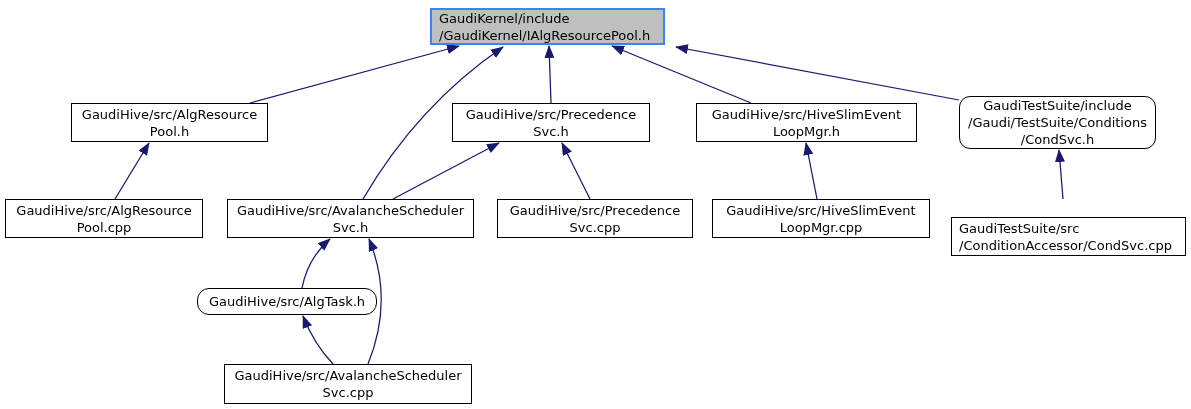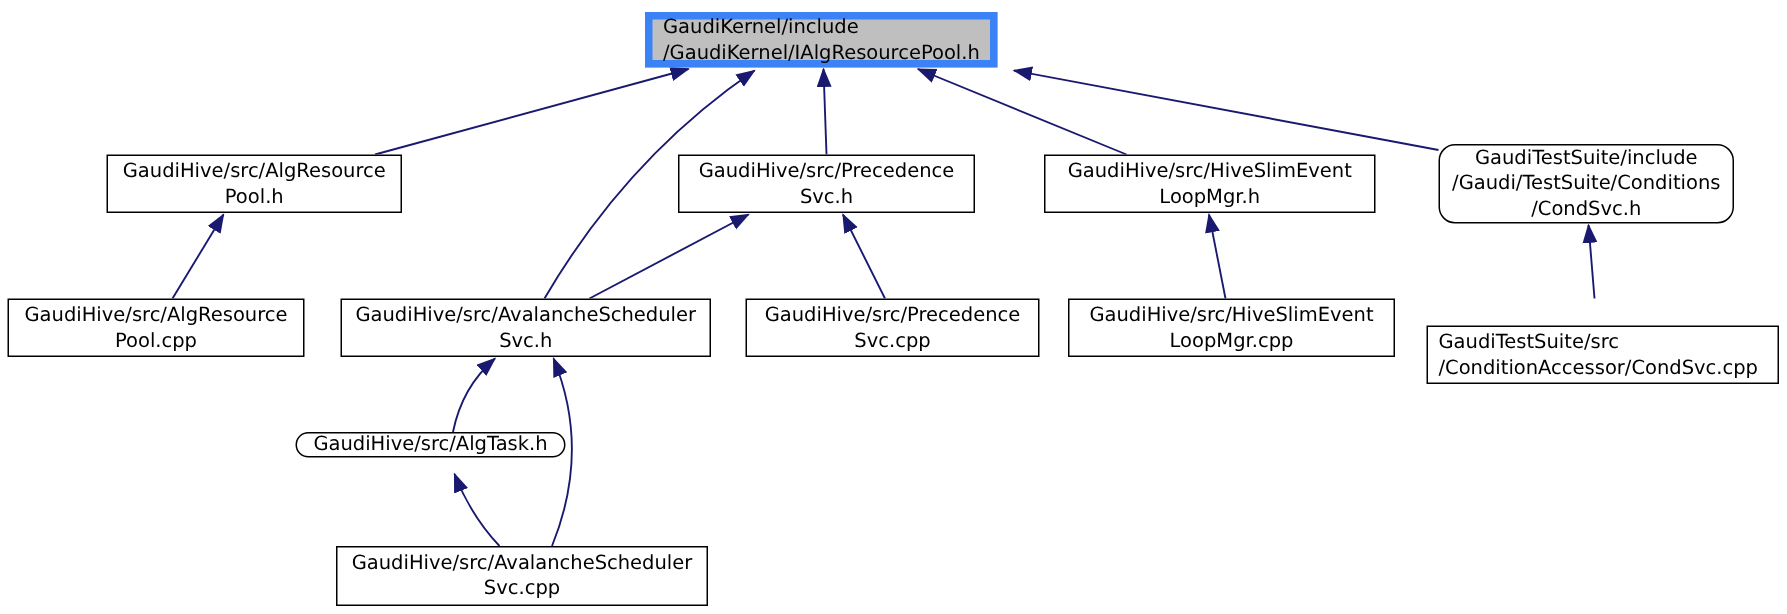--- a/index.html
+++ b/index.html
@@ -41,21 +41,21 @@
     padding: 0 6px;
     cursor: pointer;
   }
   .node.align-left {
     justify-content: flex-start;
     text-align: left;
     padding-left: 7px;
   }
   .node.highlight {
     background: #bfbfbf;
-    border: 5px solid #3b82f6;
+    border: 2px solid #3b82f6;
   }
 </style>
 </head>
 <body>
 
 <div class="graph-canvas">
 
   <svg class="edge-layer" width="1191" height="409" viewBox="0 0 1191 409" xmlns="http://www.w3.org/2000/svg">
     <defs>
       <marker id="arrowhead" markerUnits="userSpaceOnUse" markerWidth="15" markerHeight="12" refX="12" refY="5" orient="auto">
@@ -101,18 +101,18 @@
 
   <div class="node" style="left:497px; top:199px; width:196px; height:39px;">GaudiHive/src/Precedence
 Svc.cpp</div>
 
   <div class="node" style="left:712px; top:199px; width:218px; height:39px;">GaudiHive/src/HiveSlimEvent
 LoopMgr.cpp</div>
 
   <div class="node align-left" style="left:951px; top:199px; width:235px; height:39px;margin-top:18px;">GaudiTestSuite/src
 /ConditionAccessor/CondSvc.cpp</div>
 
-  <div class="node" style="left:197px; top:288px; width:180px; height:17px;border-radius:12px;">GaudiHive/src/AlgTask.h</div>
+  <div class="node" style="left:197px; top:288px; width:180px; height:27px;border-radius:12px;">GaudiHive/src/AlgTask.h</div>
 
   <div class="node" style="left:224px; top:364px; width:248px; height:40px;">GaudiHive/src/AvalancheScheduler
 Svc.cpp</div>
 
 </div>
 
 </body></html>

